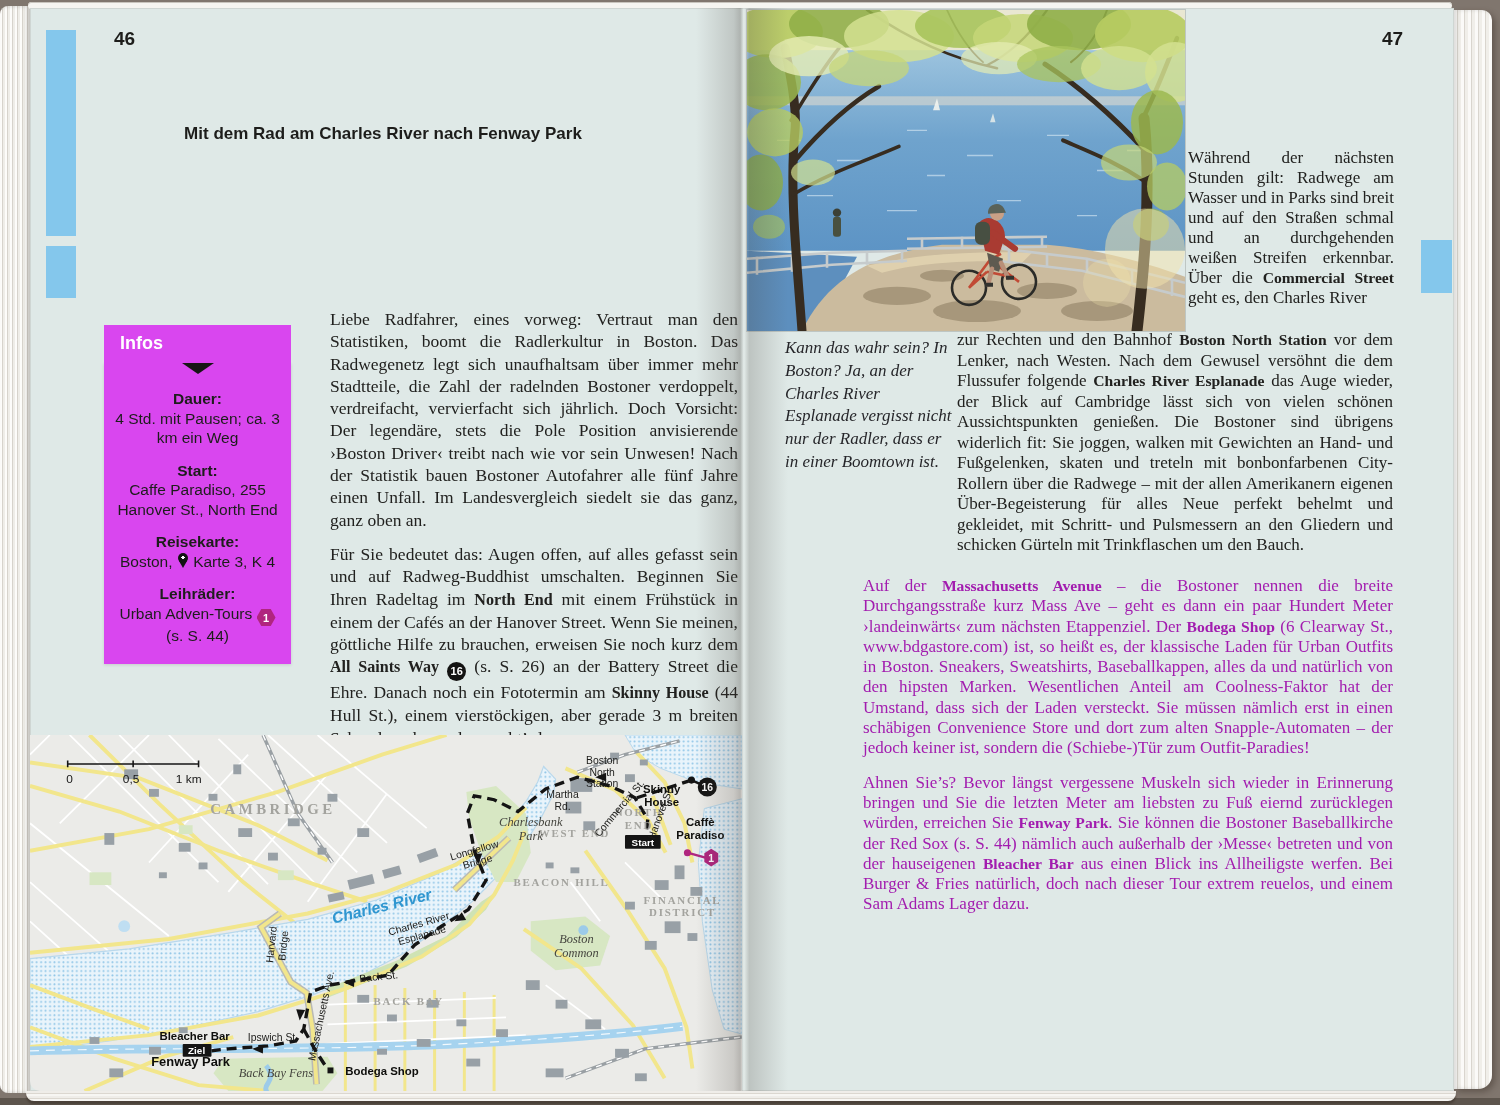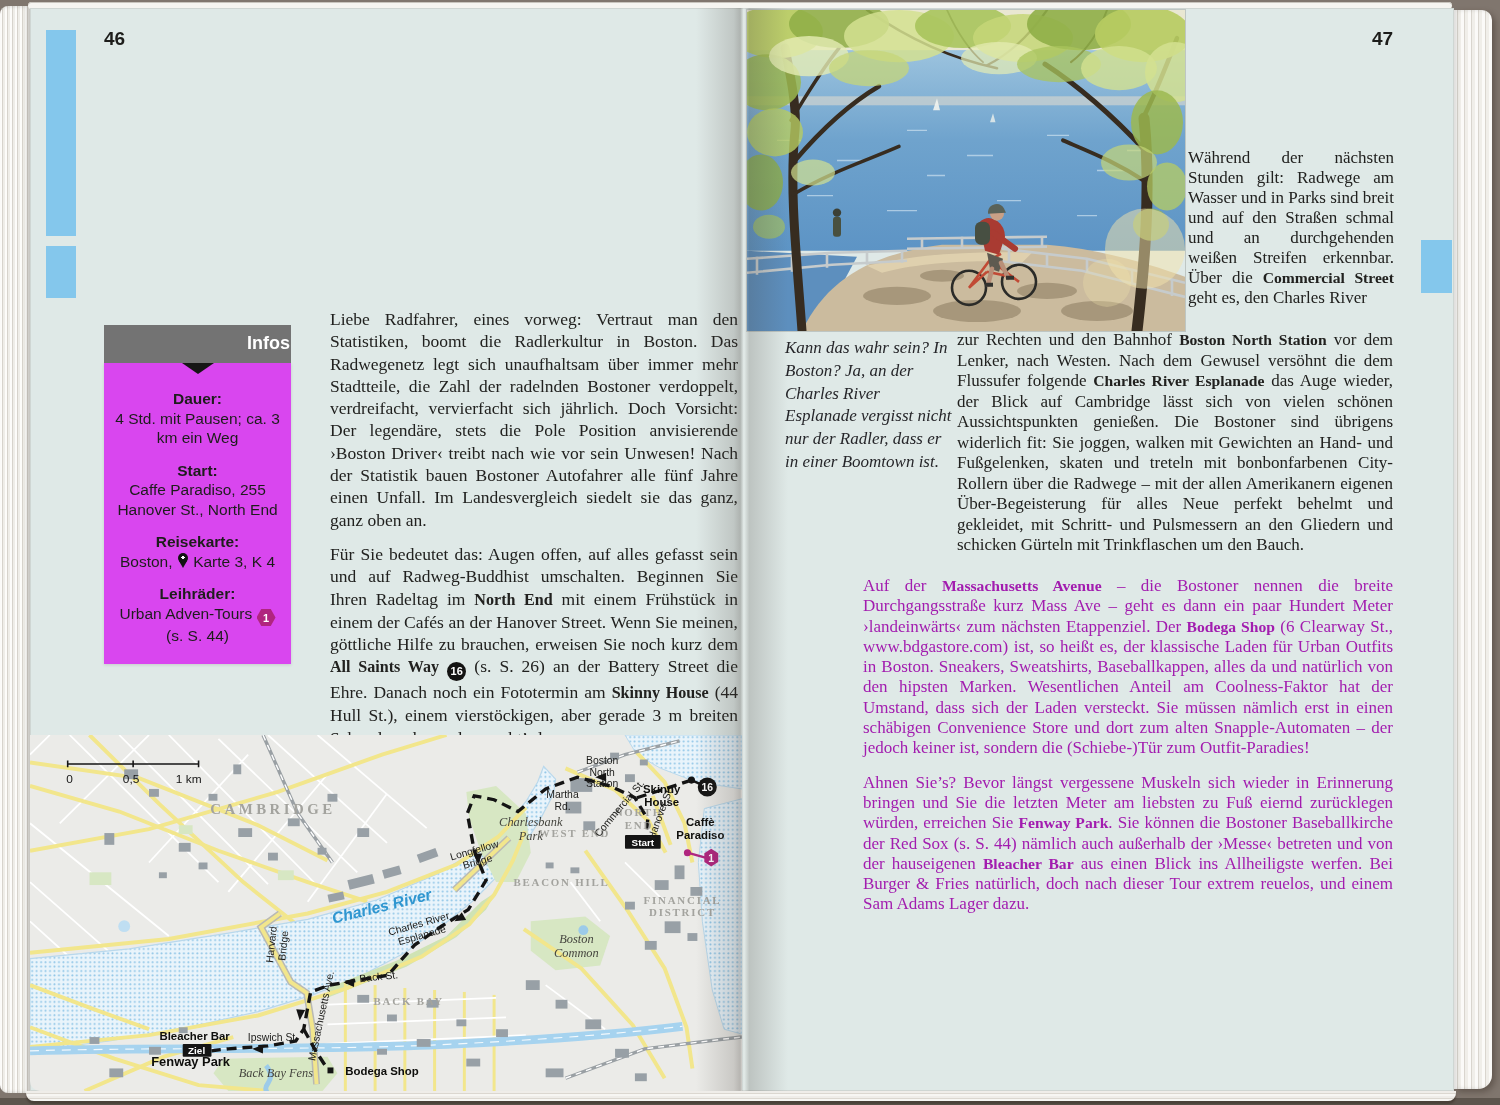--- a/index.html
+++ b/index.html
@@ -21,36 +21,36 @@
     box-shadow:0 3px 2px rgba(50,40,30,.45);}
   .spread{position:absolute;left:30px;right:46px;top:8px;bottom:14px;background:#dfe9e7;
     box-shadow:0 0 0 1px #cfd6d3 inset;}
   .gutter{position:absolute;left:50%;top:0;bottom:0;width:92px;transform:translateX(-50%);z-index:40;
     background:linear-gradient(90deg,rgba(70,64,58,0) 0%,rgba(70,64,58,.20) 41%,rgba(62,56,50,.30) 48%,
       rgba(250,250,247,.20) 52%,rgba(70,64,58,.22) 58%,rgba(70,64,58,0) 100%);pointer-events:none;}
   .page{position:absolute;top:0;bottom:0;width:712px;}
   .page-left{left:0;}
   .page-right{left:712px;}
 
-  .pagenum{position:absolute;font:700 19px "Liberation Sans",sans-serif;color:#1d1d1b;z-index:30;}
+  .pagenum{position:absolute;font:700 19px "Liberation Sans",sans-serif;color:#1d1d1b;z-index:30;margin-left:10px;}
   .pagenum-left{left:74px;top:20px;}
   .pagenum-right{left:630px;top:20px;}
 
   .blue-bar{position:absolute;left:16px;top:22px;width:30px;height:206px;background:#84c7ec;}
   .blue-sq{position:absolute;left:16px;top:238px;width:30px;height:52px;background:#84c7ec;}
   .blue-sq-right{position:absolute;left:679px;top:232px;width:31px;height:53px;background:#84c7ec;}
 
   .head{position:absolute;left:70px;top:78px;width:566px;text-align:center;}
   .kicker{font:700 44px "Liberation Serif",serif;color:#2d9ad3;letter-spacing:2px;}
   .title{font:400 43px "Liberation Serif",serif;color:#1e1e1c;margin:22px 0 0 0;letter-spacing:-.5px;}
   .subtitle{font:700 17px "Liberation Sans",sans-serif;color:#1d1d1b;margin-top:38px;}
 
   .infobox{position:absolute;left:74px;top:317px;width:187px;z-index:2;}
-  .infobox-header{position:relative;background:#737373;color:#fff;text-align:right;
-    font:700 18px "Liberation Sans",sans-serif;padding:8px 1px 9px;}
+  .infobox-header{position:relative;background:#d946ef;color:#fff;text-align:left;
+    font:700 18px "Liberation Sans",sans-serif;padding:8px 16px 9px;}
   .infobox-header:after{content:"";position:absolute;left:50%;top:100%;transform:translateX(-50%);
     border:16px solid transparent;border-top:11px solid #161615;border-bottom:0;}
   .infobox-body{background:#d946ef;padding:26px 8px 18px;text-align:center;
     font:15.5px/19.5px "Liberation Sans",sans-serif;color:#1d1d1b;box-shadow:0 1px 3px rgba(0,0,0,.12);}
   .info-sec{margin-bottom:13px;}
   .info-sec:last-child{margin-bottom:0;}
   .info-label{font-weight:700;}
 
   .body-col{position:absolute;left:300px;top:300px;width:408px;
     font:17.5px/22.3px "Liberation Serif",serif;color:#21211f;text-align:justify;}
@@ -111,20 +111,21 @@
   <div class="edge-bottom"></div>
 
   <div class="spread">
 
     <div class="page page-left">
       <div class="pagenum pagenum-left">46</div>
       <div class="blue-bar"></div>
       <div class="blue-sq"></div>
 
       <div class="head">
+        <div class="subtitle">Mit dem Rad am Charles River nach Fenway Park</div>
       </div>
 
       <div class="infobox">
         <div class="infobox-header">Infos</div>
         <div class="infobox-body">
           <div class="info-sec">
             <div class="info-label">Dauer:</div>
             <div class="info-text">4 Std. mit Pausen; ca. 3 km ein Weg</div>
           </div>
           <div class="info-sec">

